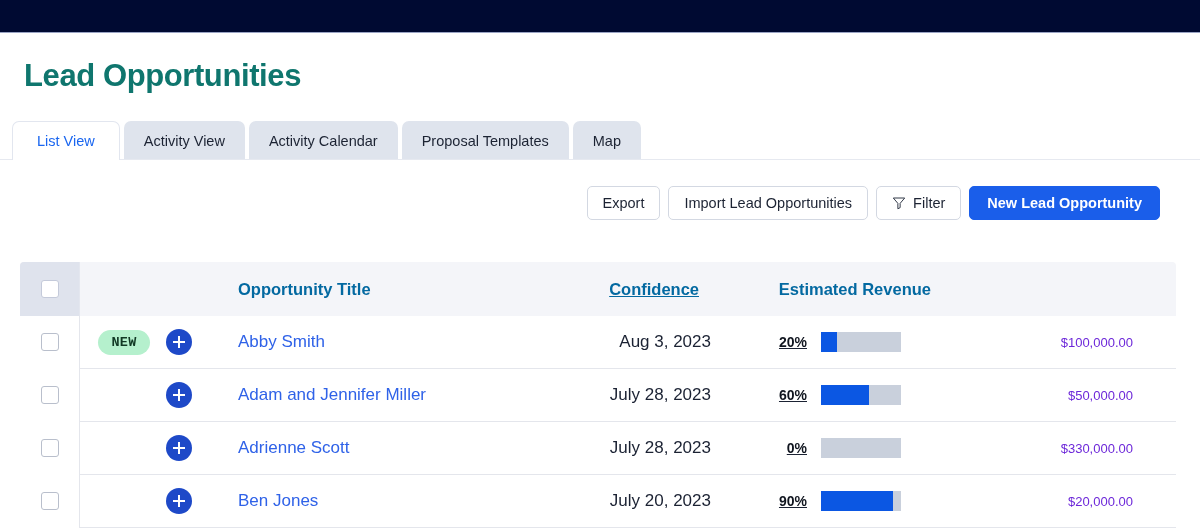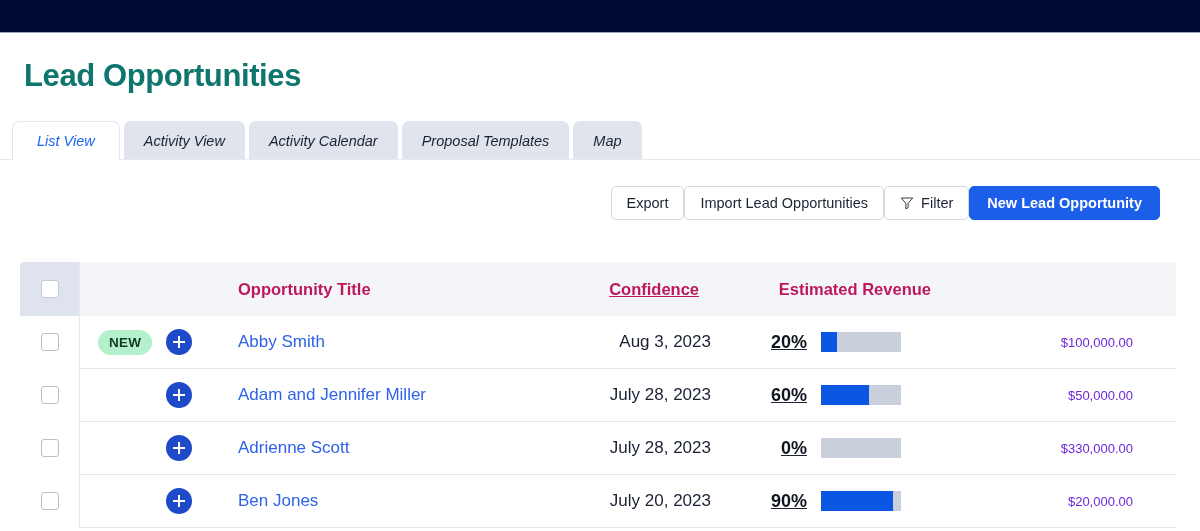--- a/index.html
+++ b/index.html
@@ -51,21 +51,20 @@
 
   
   .tabs {
     position: absolute;
     left: 12px;
     top: 120px;
     height: 40px;
     display: flex;
     align-items: flex-end;
     gap: 4px;
-    font-style: italic;
   }
   .tab {
     height: 39px;
     display: flex;
     align-items: center;
     justify-content: center;
     padding: 0 20px;
     font-size: 14.5px;
     color: #1c2333;
     background: #dfe4ed;
@@ -98,20 +97,21 @@
   }
 
   
   .toolbar {
     position: absolute;
     right: 40px;
     top: 193px;
     height: 20px;
     display: flex;
     align-items: center;
+    gap: 8px;
   }
   .btn {
     height: 34px;
     display: inline-flex;
     align-items: center;
     justify-content: center;
     gap: 7px;
     padding: 0 15px;
     font-size: 14.5px;
     color: #1c2333;
@@ -148,21 +148,21 @@
     height: 54px;
     background: #f4f5f9;
     border-radius: 4px 4px 0 0;
     overflow: hidden;
   }
   .th {
     display: flex;
     align-items: center;
     font-size: 16.5px;
     font-weight: bold;
-    color: #be185d;
+    color: #0369a1;
     white-space: nowrap;
   }
   .col-check {
     width: 60px;
     flex: none;
     justify-content: center;
     background: #dfe3ed;
     border-right: 1px solid #e4e7ef;
   }
   .col-badge   { width: 158px; flex: none; }
@@ -189,21 +189,21 @@
     align-items: center;
     height: 53px;
     font-size: 17px;
     color: #1b2233;
     white-space: nowrap;
   }
   .td.col-check {
     background: #ffffff;
     border-right: 1px solid #e4e6ec;
   }
-  .td.col-badge { padding-left: 18px; gap: 16px; }
+  .td.col-badge { padding-left: 18px; gap: 16px; font-family: Liberation Mono, monospace; }
   .td.col-date  { padding-right: 34px; }
   .td.col-conf  { padding-right: 24px; gap: 14px; }
   .td.col-rev   { padding-right: 43px; }
 
   
   .chk {
     width: 18px; height: 18px;
     border: 1px solid #b9bfcc;
     border-radius: 3px;
     background: #ffffff;
@@ -251,21 +251,21 @@
   }
 
   .link {
     color: #2f62e8;
     font-size: 17px;
     cursor: pointer;
   }
   .opp-title-cell { padding-left: 0; }
 
   .pct {
-    font-size: 18px;
+    font-size: 14px;
     font-weight: bold;
     color: #10151f;
     text-align: right;
     min-width: 48px;
   }
   .bar {
     width: 80px;
     height: 20px;
     background: #c9d0dc;
     flex: none;

